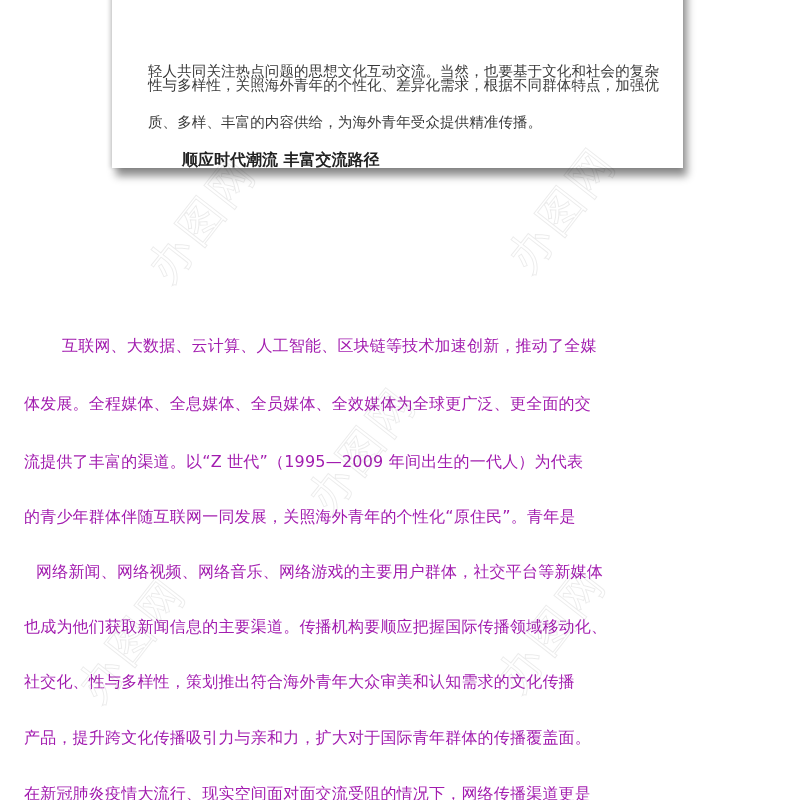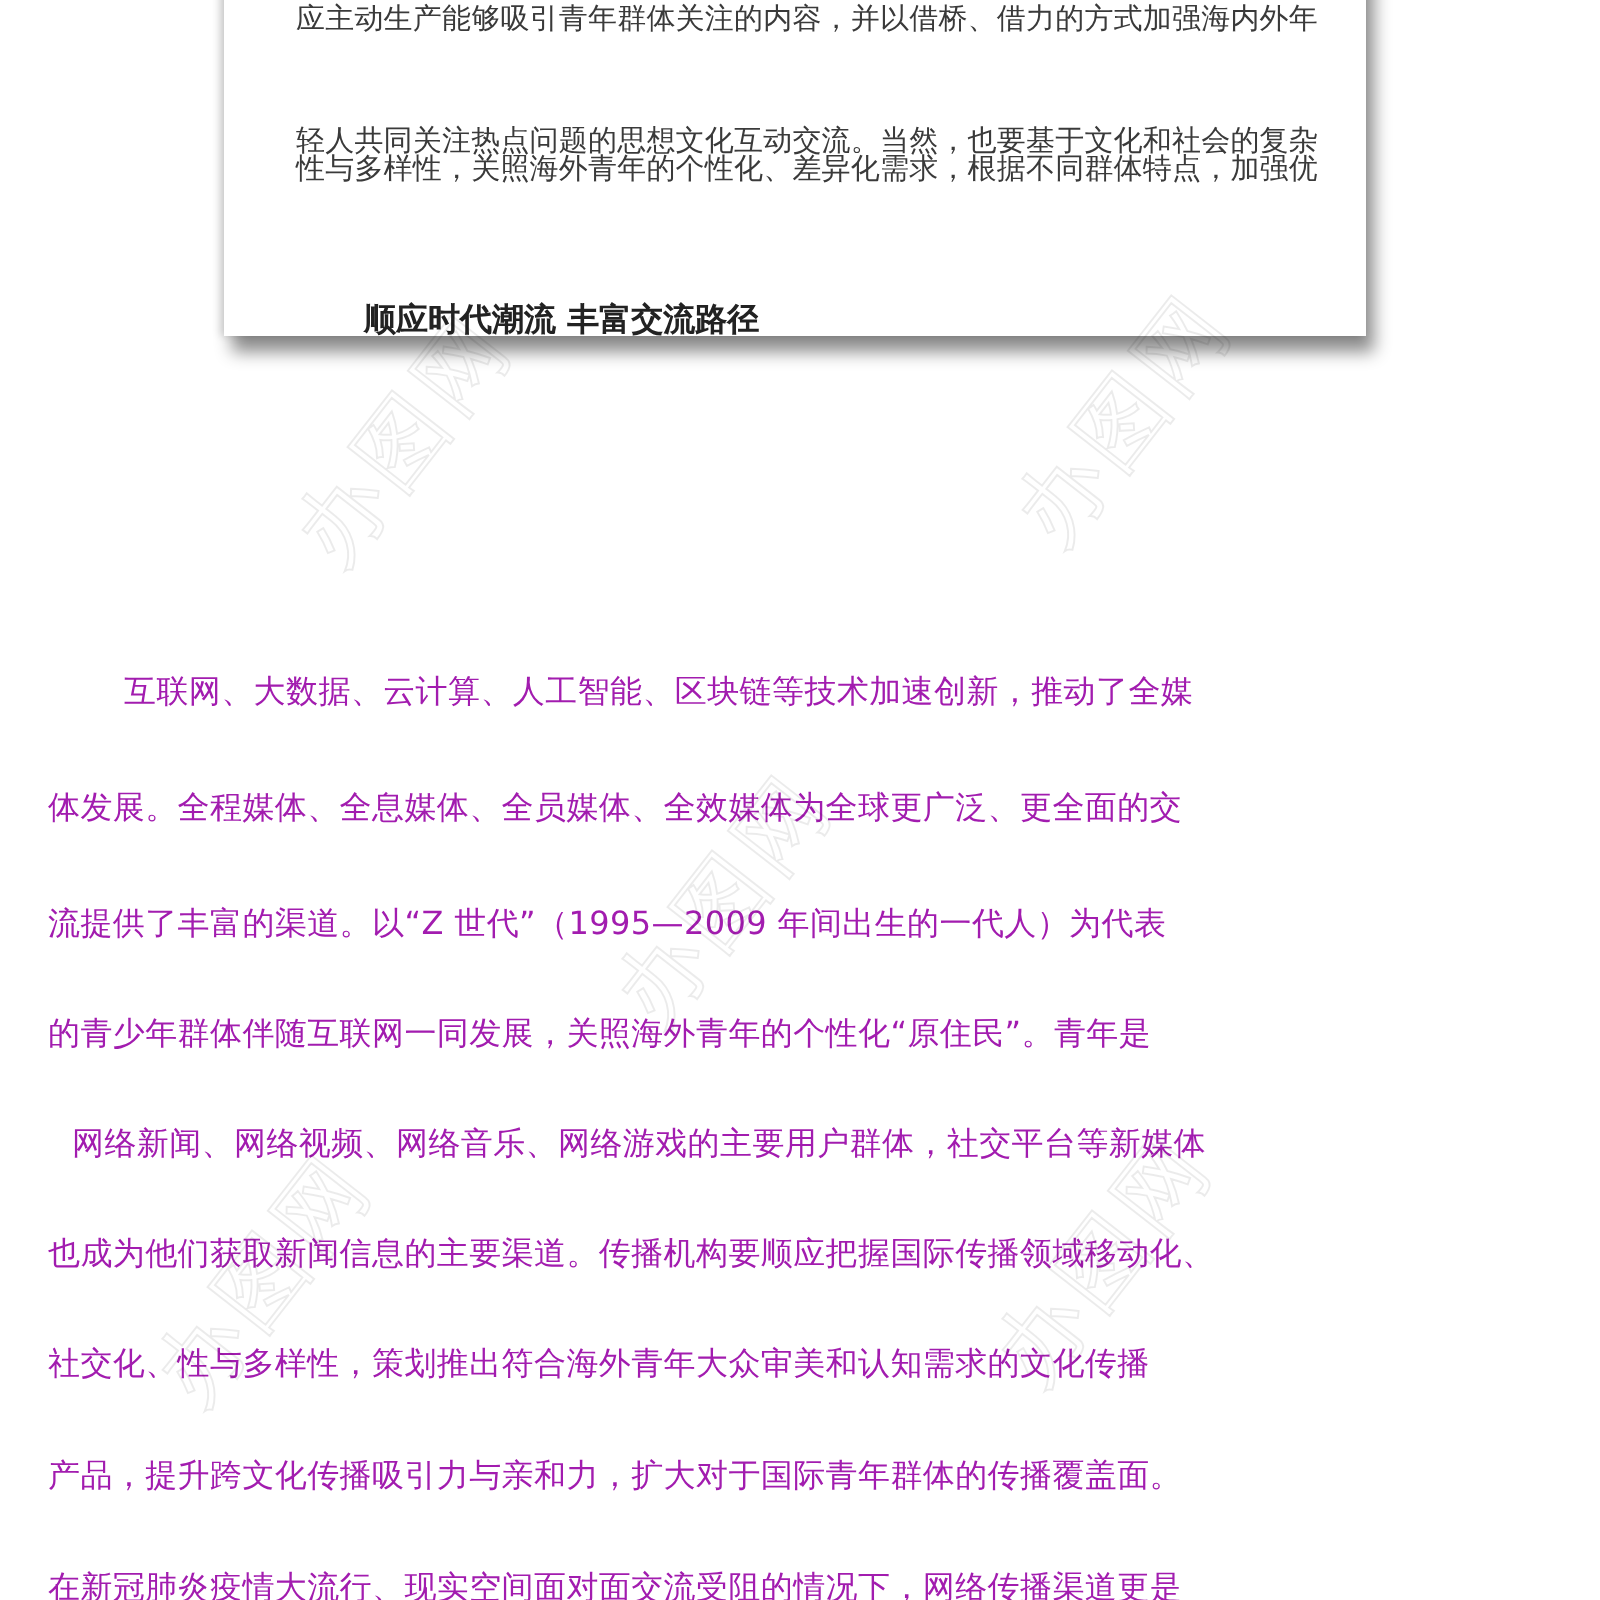--- a/index.html
+++ b/index.html
@@ -78,23 +78,23 @@
       -webkit-text-stroke: 1px rgba(0,0,0,0.08);
       color: transparent;
     }
   </style>
 </head>
 <body>
 
 <div class="page">
 
   <div class="card">
-    <div class="card-line" style="top:40px;">应主动生产能够吸引青年群体关注的内容，并以借桥、借力的方式加强海内外年</div>
     <div class="card-line" style="top:77px;margin-top:24px;">轻人共同关注热点问题的思想文化互动交流。当然，也要基于文化和社会的复杂</div>
     <div class="card-line" style="top:115px;">性与多样性，关照海外青年的个性化、差异化需求，根据不同群体特点，加强优</div>
+    <div class="card-line" style="top:152px;">质、多样、丰富的内容供给，为海外青年受众提供精准传播。</div>
     <div class="card-heading" style="top:190px;">顺应时代潮流  丰富交流路径</div>
   </div>
 
   <div class="article">
     <div class="body-line indent" style="top:332px;">互联网、大数据、云计算、人工智能、区块链等技术加速创新，推动了全媒</div>
     <div class="body-line" style="top:390px;">体发展。全程媒体、全息媒体、全员媒体、全效媒体为全球更广泛、更全面的交</div>
     <div class="body-line" style="top:448px;">流提供了丰富的渠道。以“Z 世代”（1995—2009 年间出生的一代人）为代表</div>
     <div class="body-line" style="top:503px;">的青少年群体伴随互联网一同发展，关照海外青年的个性化“原住民”。青年是</div>
     <div class="body-line" style="top:558px;margin-left:12px;">网络新闻、网络视频、网络音乐、网络游戏的主要用户群体，社交平台等新媒体</div>
     <div class="body-line" style="top:613px;">也成为他们获取新闻信息的主要渠道。传播机构要顺应把握国际传播领域移动化、</div>

